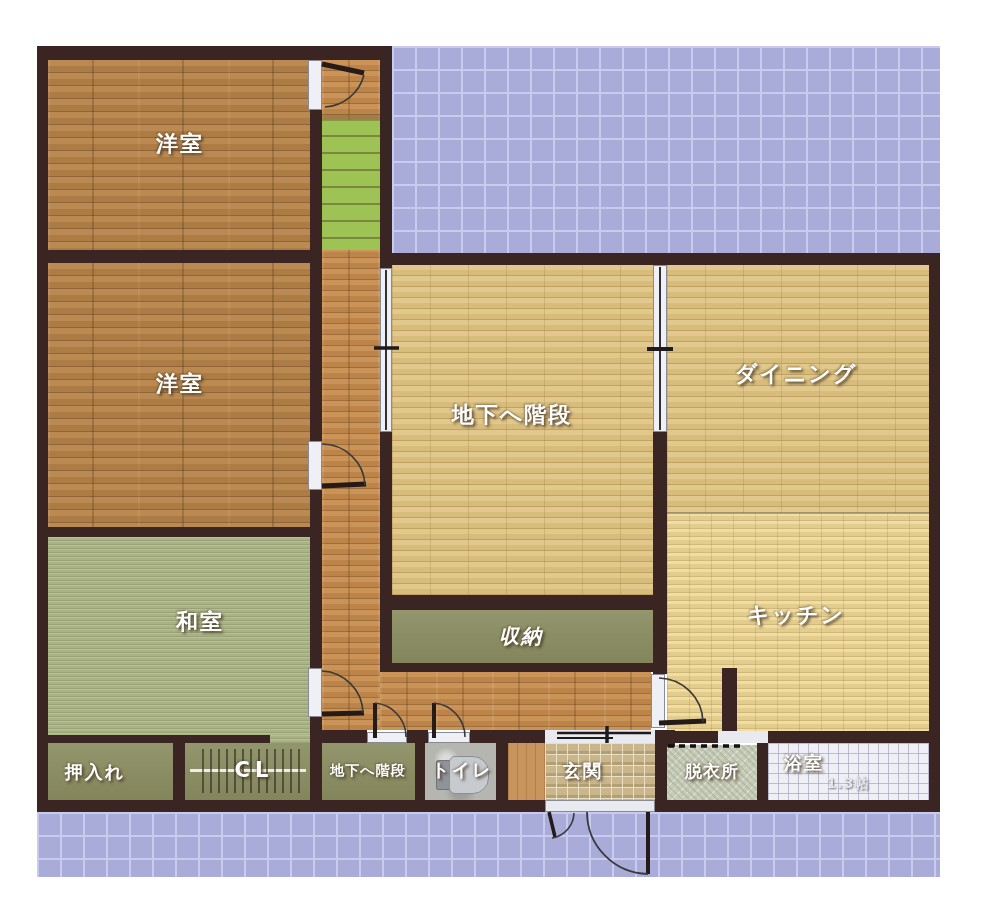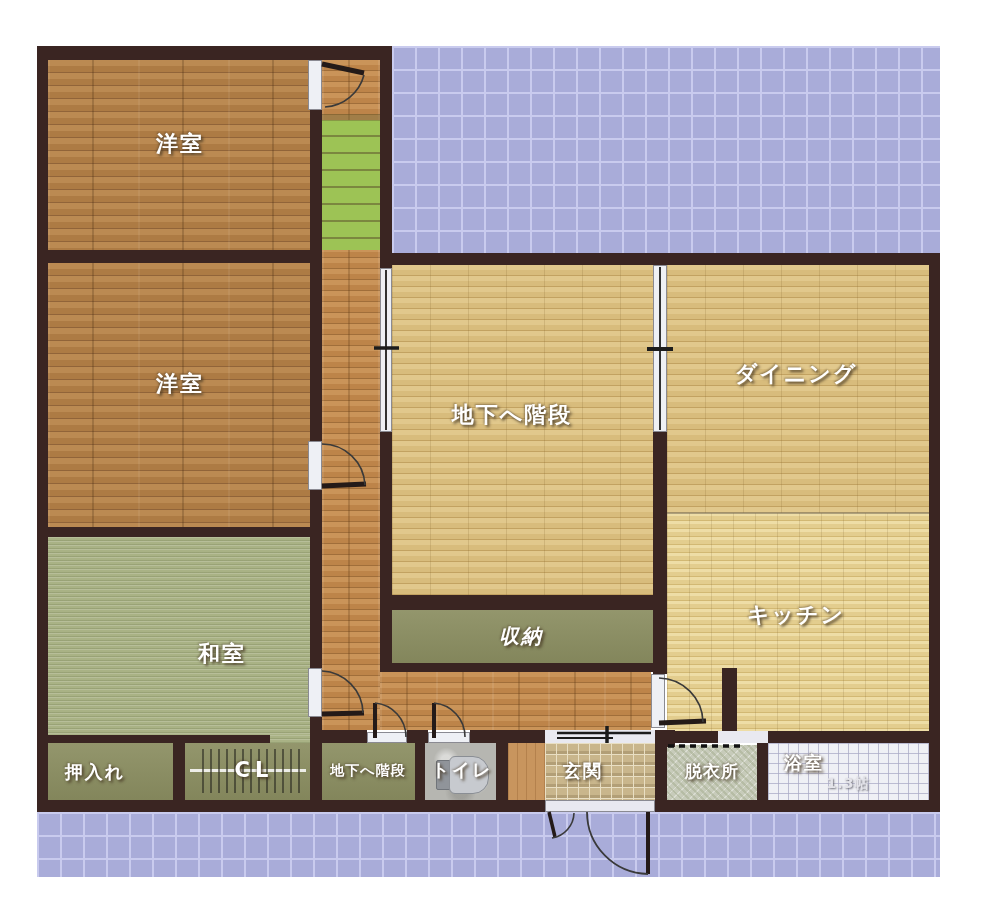--- a/index.html
+++ b/index.html
@@ -201,21 +201,21 @@
       <path d="M557,738 L613,738" stroke="#1c1c1c" stroke-width="2"></path>
       <path d="M607,726 L607,743" stroke="#1c1c1c" stroke-width="3.5"></path>
     </g>
     <g fill="none">
       <path d="M668,746 L741,746" stroke="#111111" stroke-width="3.5" stroke-dasharray="6,5"></path>
     </g>
   </svg>
 
   <div class="lbl lbl-big" style="left:180px;top:144px;">洋室</div>
   <div class="lbl lbl-big" style="left:180px;top:384px;">洋室</div>
-  <div class="lbl lbl-big" style="left:222px;top:622px;margin-top:32px;">和室</div>
+  <div class="lbl lbl-big" style="left:200px;top:622px;">和室</div>
   <div class="lbl lbl-big" style="left:512px;top:415px;">地下へ階段</div>
   <div class="lbl lbl-big" style="left:796px;top:374px;">ダイニング</div>
   <div class="lbl lbl-big" style="left:796px;top:615px;">キッチン</div>
   <div class="lbl lbl-mid" style="left:521px;top:636px;font-size:20px;font-style:italic;">収納</div>
   <div class="lbl lbl-mid" style="left:95px;top:772px;">押入れ</div>
   <div class="lbl lbl-mid" style="left:248px;top:770px;font-size:21px;letter-spacing:5px;padding-left:12px;">CL</div>
   <div class="lbl lbl-sm" style="left:368px;top:771px;">地下へ階段</div>
   <div class="lbl lbl-mid" style="left:462px;top:770px;">トイレ</div>
   <div class="lbl lbl-mid" style="left:583px;top:771px;">玄関</div>
   <div class="lbl lbl-mid" style="left:712px;top:771px;font-size:17px;letter-spacing:1px;">脱衣所</div>

